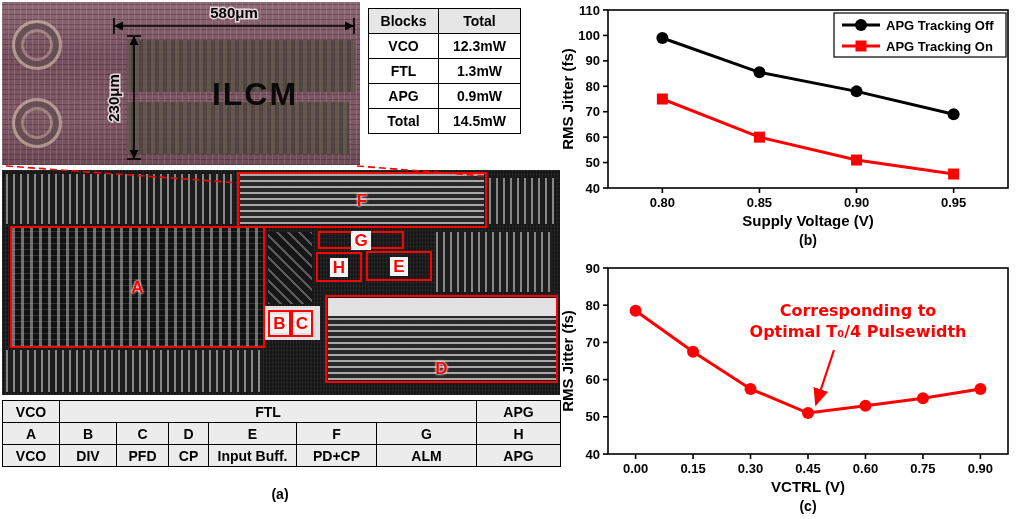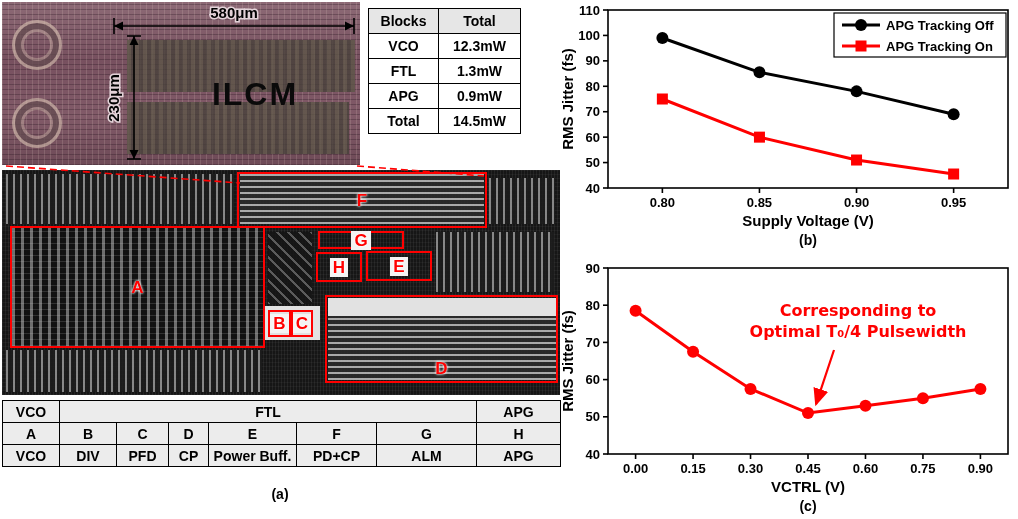--- a/index.html
+++ b/index.html
@@ -199,21 +199,21 @@
       <td>E</td>
       <td>F</td>
       <td>G</td>
       <td>H</td>
     </tr>
     <tr>
       <td>VCO</td>
       <td>DIV</td>
       <td>PFD</td>
       <td>CP</td>
-      <td>Power Buff.</td>
+      <td>Input Buff.</td>
       <td>PD+CP</td>
       <td>ALM</td>
       <td>APG</td>
     </tr>
   </tbody>
     </table>
 
   <div class="panel-label">(a)</div>
 
   <div class="charts">

